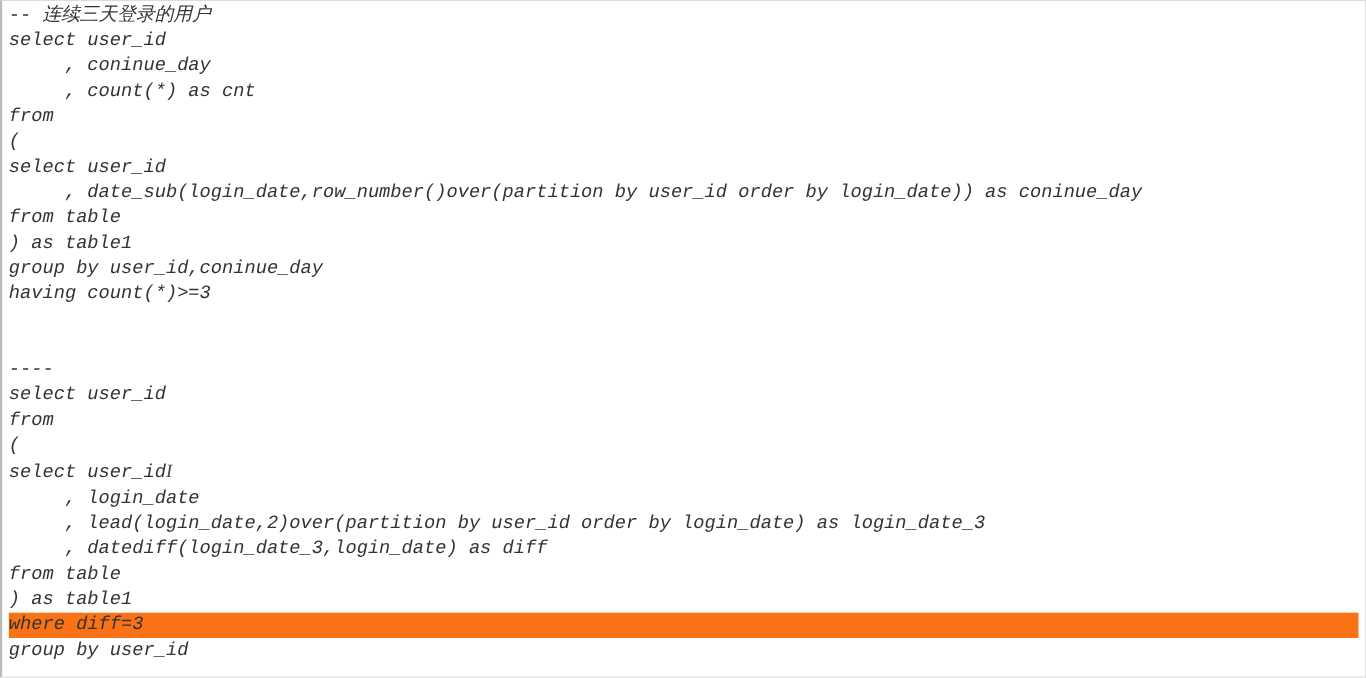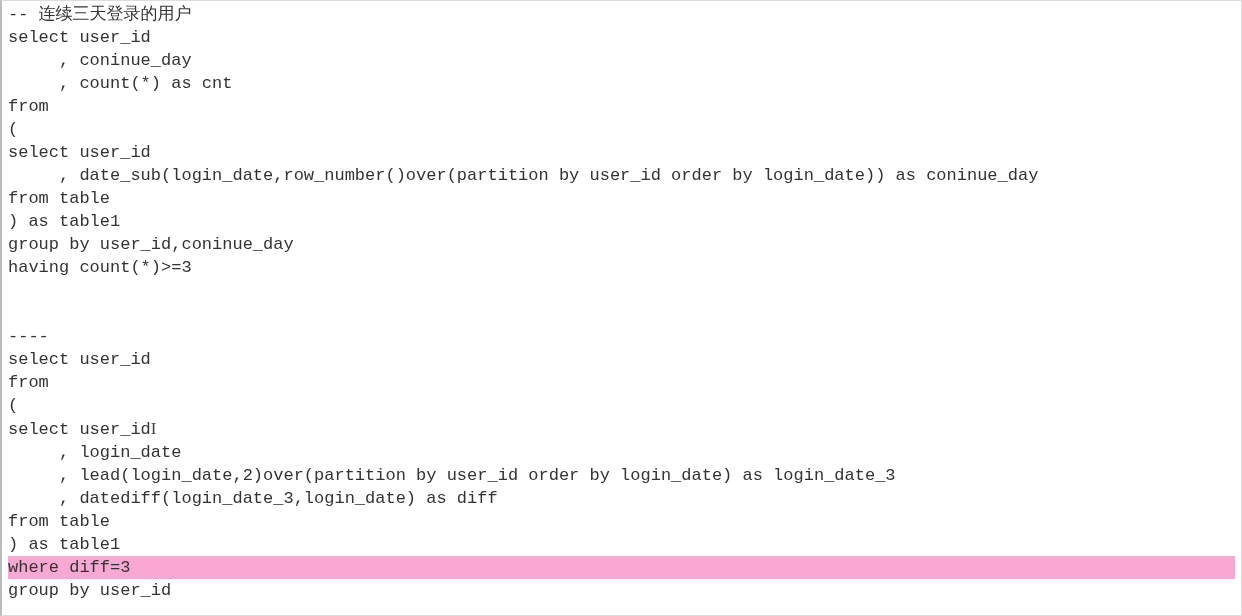--- a/index.html
+++ b/index.html
@@ -1,18 +1,19 @@
 <!DOCTYPE html>
 <html><head>
   <meta charset="utf-8">
   <style>
     * {
       margin: 0;
       padding: 0;
       box-sizing: border-box;
+      font-style: italic;
     }
     body {
       font-family: "Courier New", Consolas, Monaco, monospace;
       font-size: 17px;
       color: #333;
       background: #fff;
       width: 1242px;
       height: 616px;
       overflow: hidden;
       border: 1px solid #ddd;
@@ -22,19 +23,19 @@
       padding: 2px 6px;
       line-height: 23px;
       white-space: pre;
       position: relative;
     }
     .line {
       display: block;
       min-height: 23px;
     }
     .highlight {
-      background: #f9a8d4;
+      background: #f97316;
     }
   </style>
 </head>
 <body>
 
 <div class="editor" id="editor-container"><div class="line">-- 连续三天登录的用户</div><div class="line">select user_id</div><div class="line">     , coninue_day</div><div class="line">     , count(*) as cnt</div><div class="line">from</div><div class="line">(</div><div class="line">select user_id</div><div class="line">     , date_sub(login_date,row_number()over(partition by user_id order by login_date)) as coninue_day</div><div class="line">from table</div><div class="line">) as table1</div><div class="line">group by user_id,coninue_day</div><div class="line">having count(*)&gt;=3</div><div class="line">&nbsp;</div><div class="line">&nbsp;</div><div class="line">----</div><div class="line">select user_id</div><div class="line">from</div><div class="line">(</div><div class="line"><span>select user_id</span><span style="color: rgb(68, 68, 68); font-family: serif;">I</span><span></span></div><div class="line">     , login_date</div><div class="line">     , lead(login_date,2)over(partition by user_id order by login_date) as login_date_3</div><div class="line">     , datediff(login_date_3,login_date) as diff</div><div class="line">from table</div><div class="line">) as table1</div><div class="line highlight">where diff=3</div><div class="line">group by user_id</div></div>
 
 </body></html>

